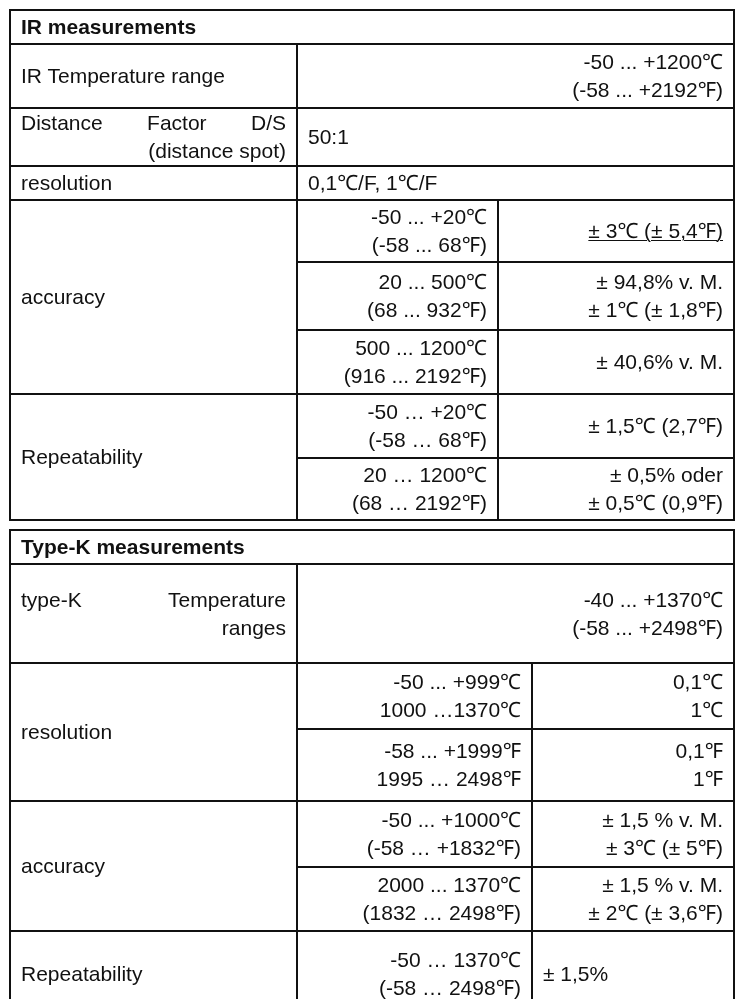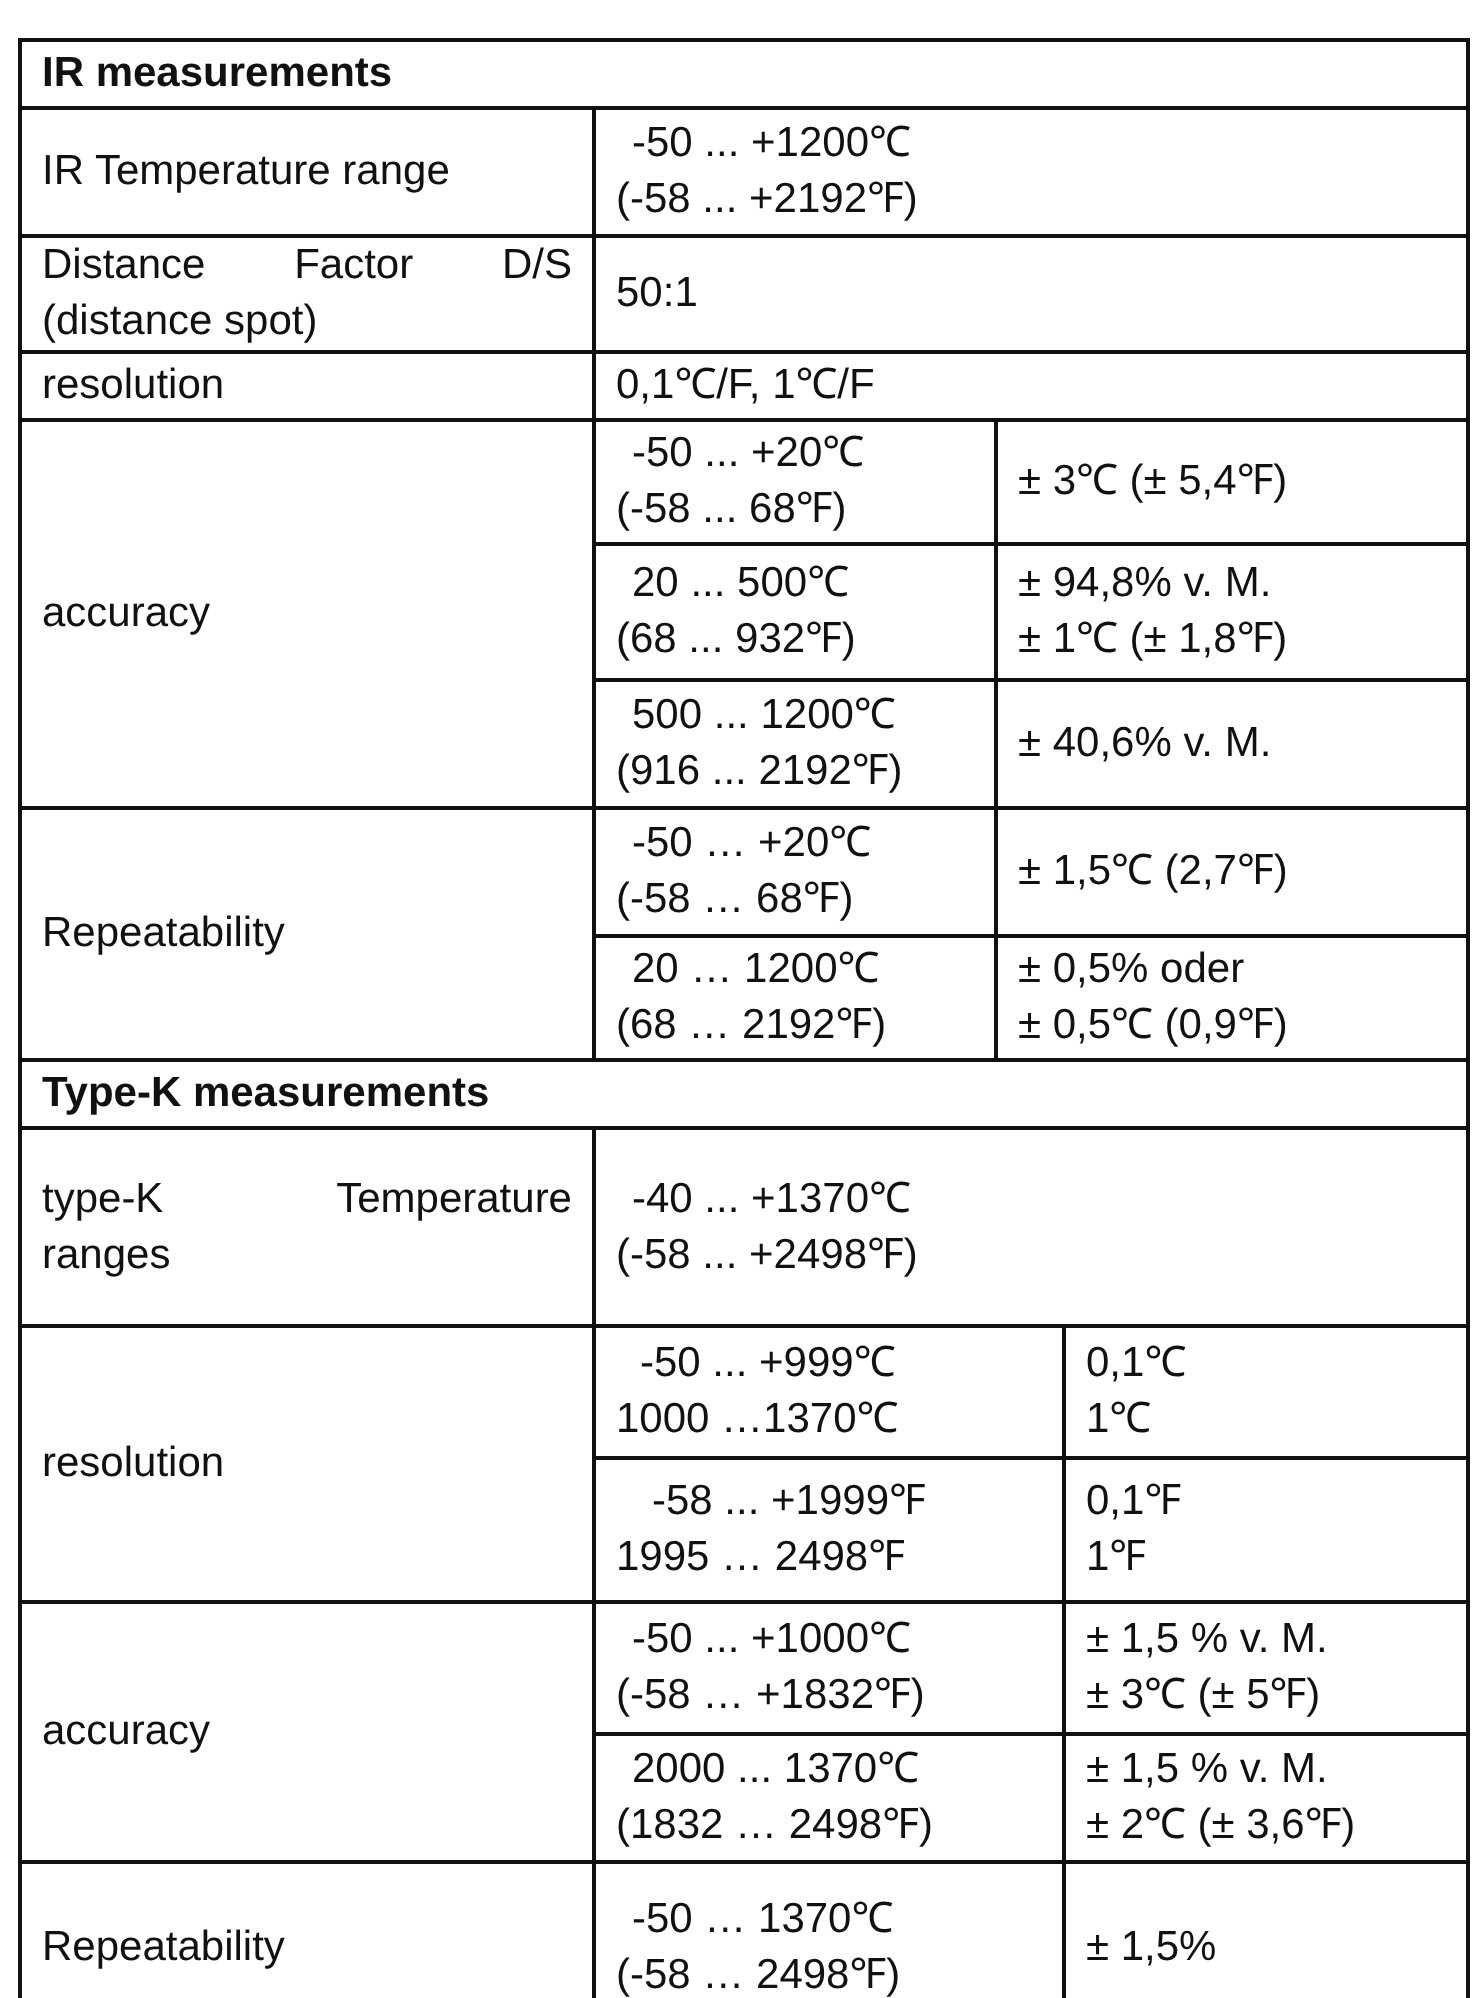--- a/index.html
+++ b/index.html
@@ -2,24 +2,24 @@
 <html><head>
 <meta charset="utf-8">
 <style>
   html, body { margin:0; padding:0; background:#ffffff; }
   body { width:742px; height:999px; position:relative; overflow:hidden;
          font-family:"Liberation Sans", sans-serif; color:#111; }
   table { border-collapse:collapse; position:absolute; left:9px; width:724px; table-layout:fixed; }
   td { border:2px solid #111; font-size:21px; line-height:28px; vertical-align:middle;
        padding:0 10px; }
   .hdr td { font-weight:bold; font-size:21px; padding:2px 10px; }
-  .pm { text-decoration-thickness:1px; text-underline-offset:2px; }
-  .l { display:block; white-space:nowrap; }
+  .pm { text-decoration:underline; text-decoration-thickness:1px; text-underline-offset:2px; }
+  .l { display:block; white-space:nowrap;text-align:right; }
   .just { text-align:justify; text-align-last:justify; }
-  #ir { top:19px; }
+  #ir { top:9px; }
   #tk { top:529px; }
 </style>
 </head>
 <body>
 
 <table id="ir">
   <colgroup>
       <col style="width:287px">
       <col style="width:201px">
       <col style="width:236px">

